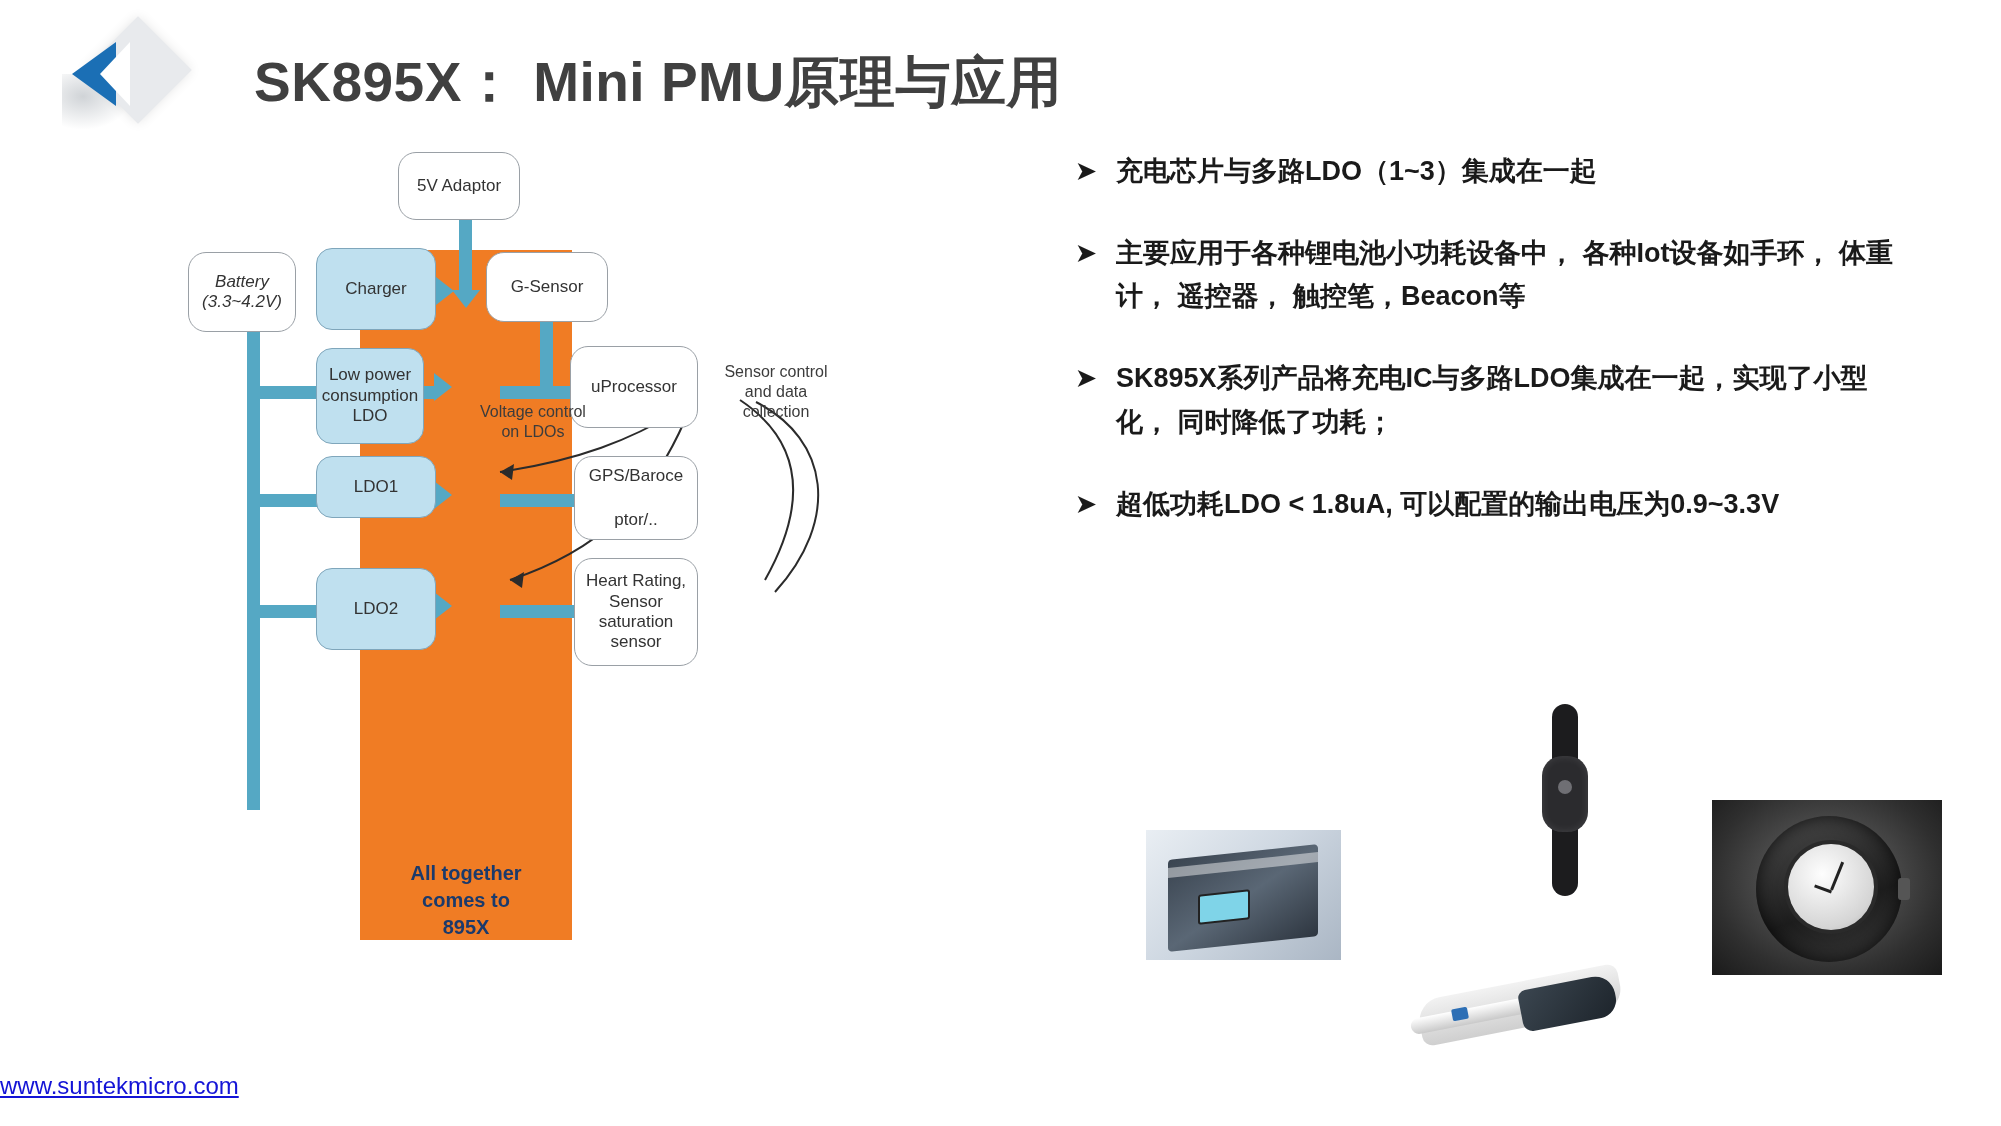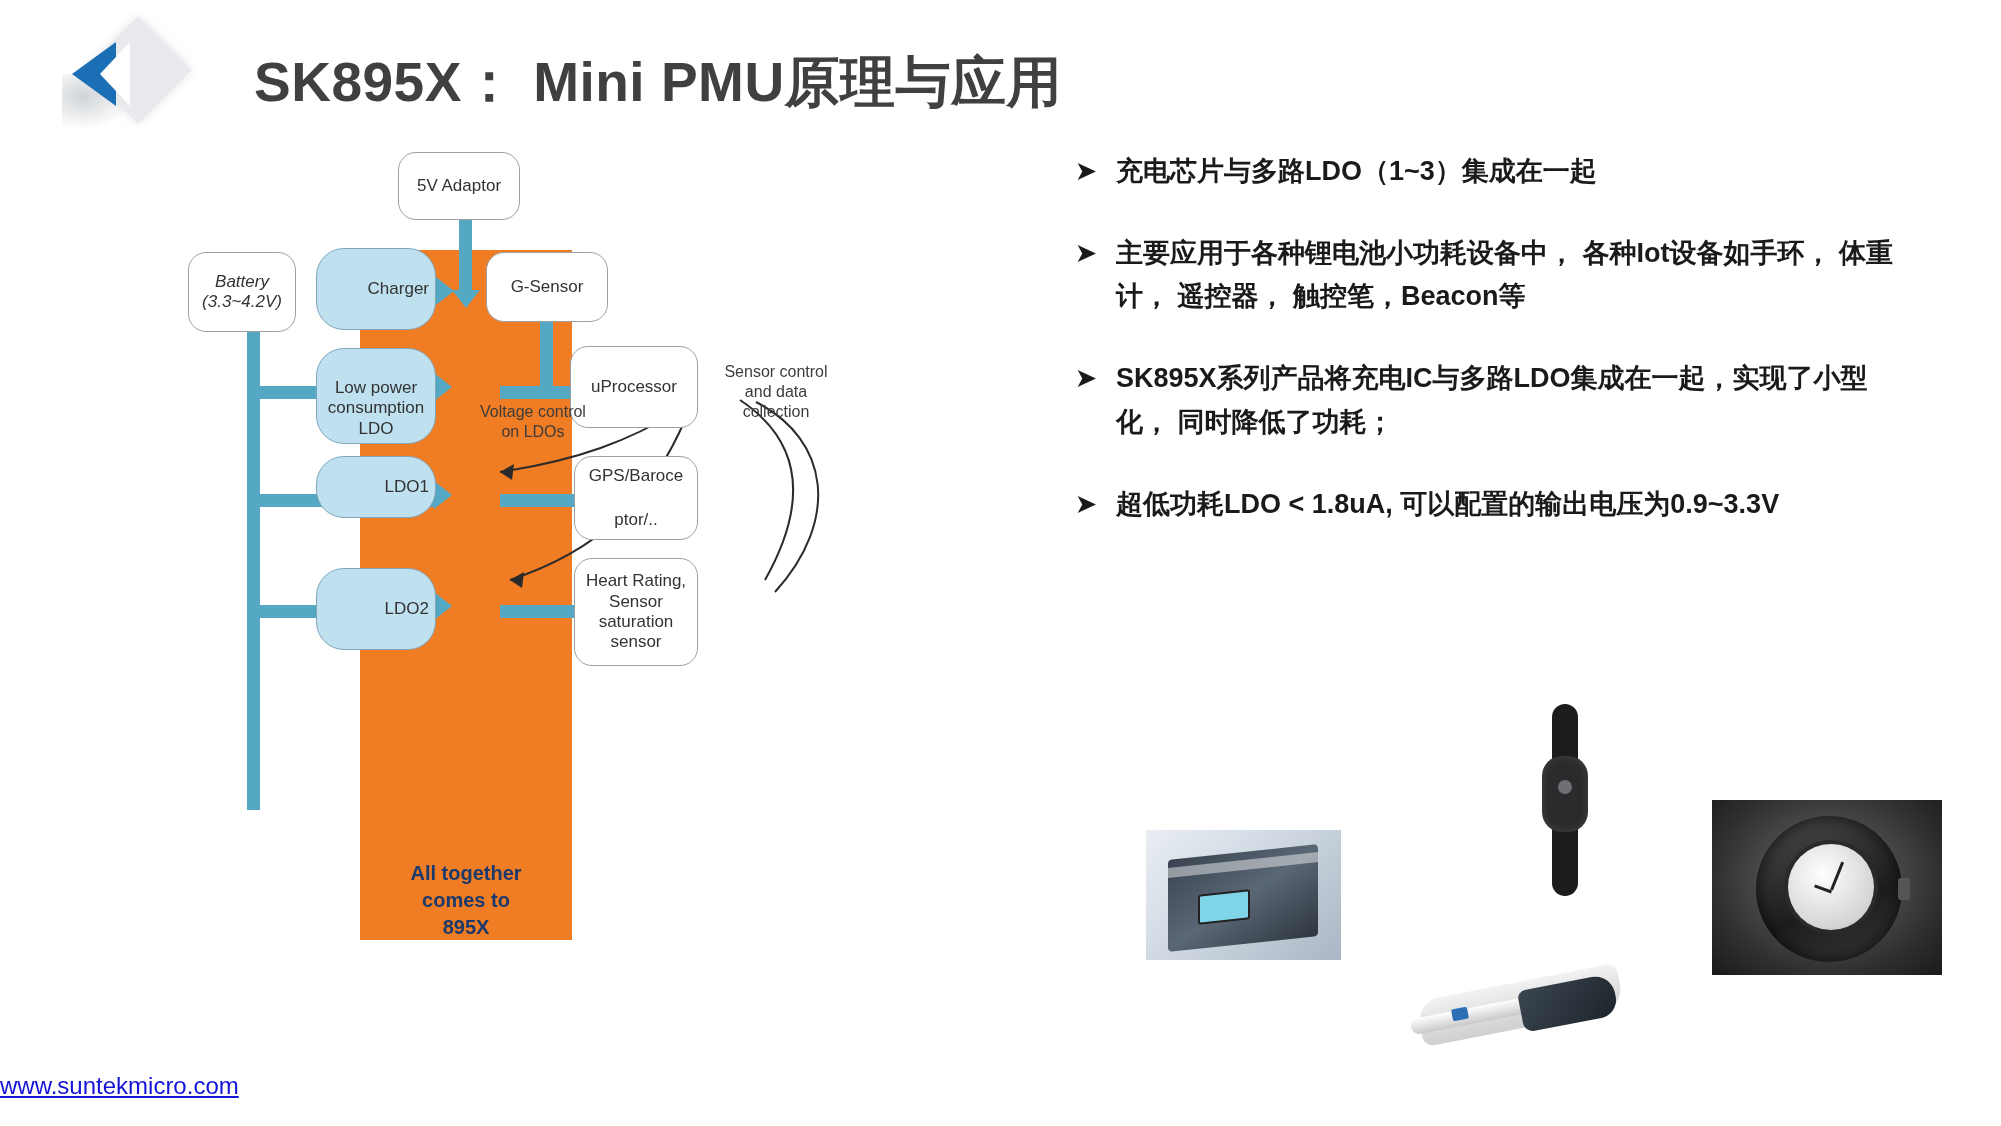--- a/index.html
+++ b/index.html
@@ -113,22 +113,21 @@
     line-height: 1.2;
     display: flex;
     align-items: center;
     justify-content: center;
     text-align: center;
     padding: 4px 6px;
   }
   .node.blue {
     background: #bfe0ef;
     border-color: #7fa6bb;
-    border-radius: 28px;
-    justify-content: flex-end;
+    border-radius: 16px;
   }
 
   .arrow {
     position: absolute;
     background: #55a8c4;
   }
   .arrow-h { height: 13px; }
   .arrow-v { width: 13px; }
   .head-r {
     position: absolute;
@@ -363,21 +362,21 @@
 
   <div class="node" style="left:-12px; top:112px; width:108px; height:80px; flex-direction:column;font-style:italic;">
     <span>Battery</span>
     <span>(3.3~4.2V)</span>
   </div>
 
   <div class="node blue" style="left:116px; top:108px; width:120px; height:82px;">
     <span>Charger</span>
   </div>
 
-  <div class="node blue" style="left:116px; top:208px; width:120px; height:96px; flex-direction:column;">
+  <div class="node blue" style="left:116px; top:208px; width:108px; height:96px; flex-direction:column;">
     <span>Low power</span>
     <span>consumption</span>
     <span>LDO</span>
   </div>
 
   <div class="node blue" style="left:116px; top:316px; width:120px; height:62px;">
     <span>LDO1</span>
   </div>
 
   <div class="node blue" style="left:116px; top:428px; width:120px; height:82px;">

